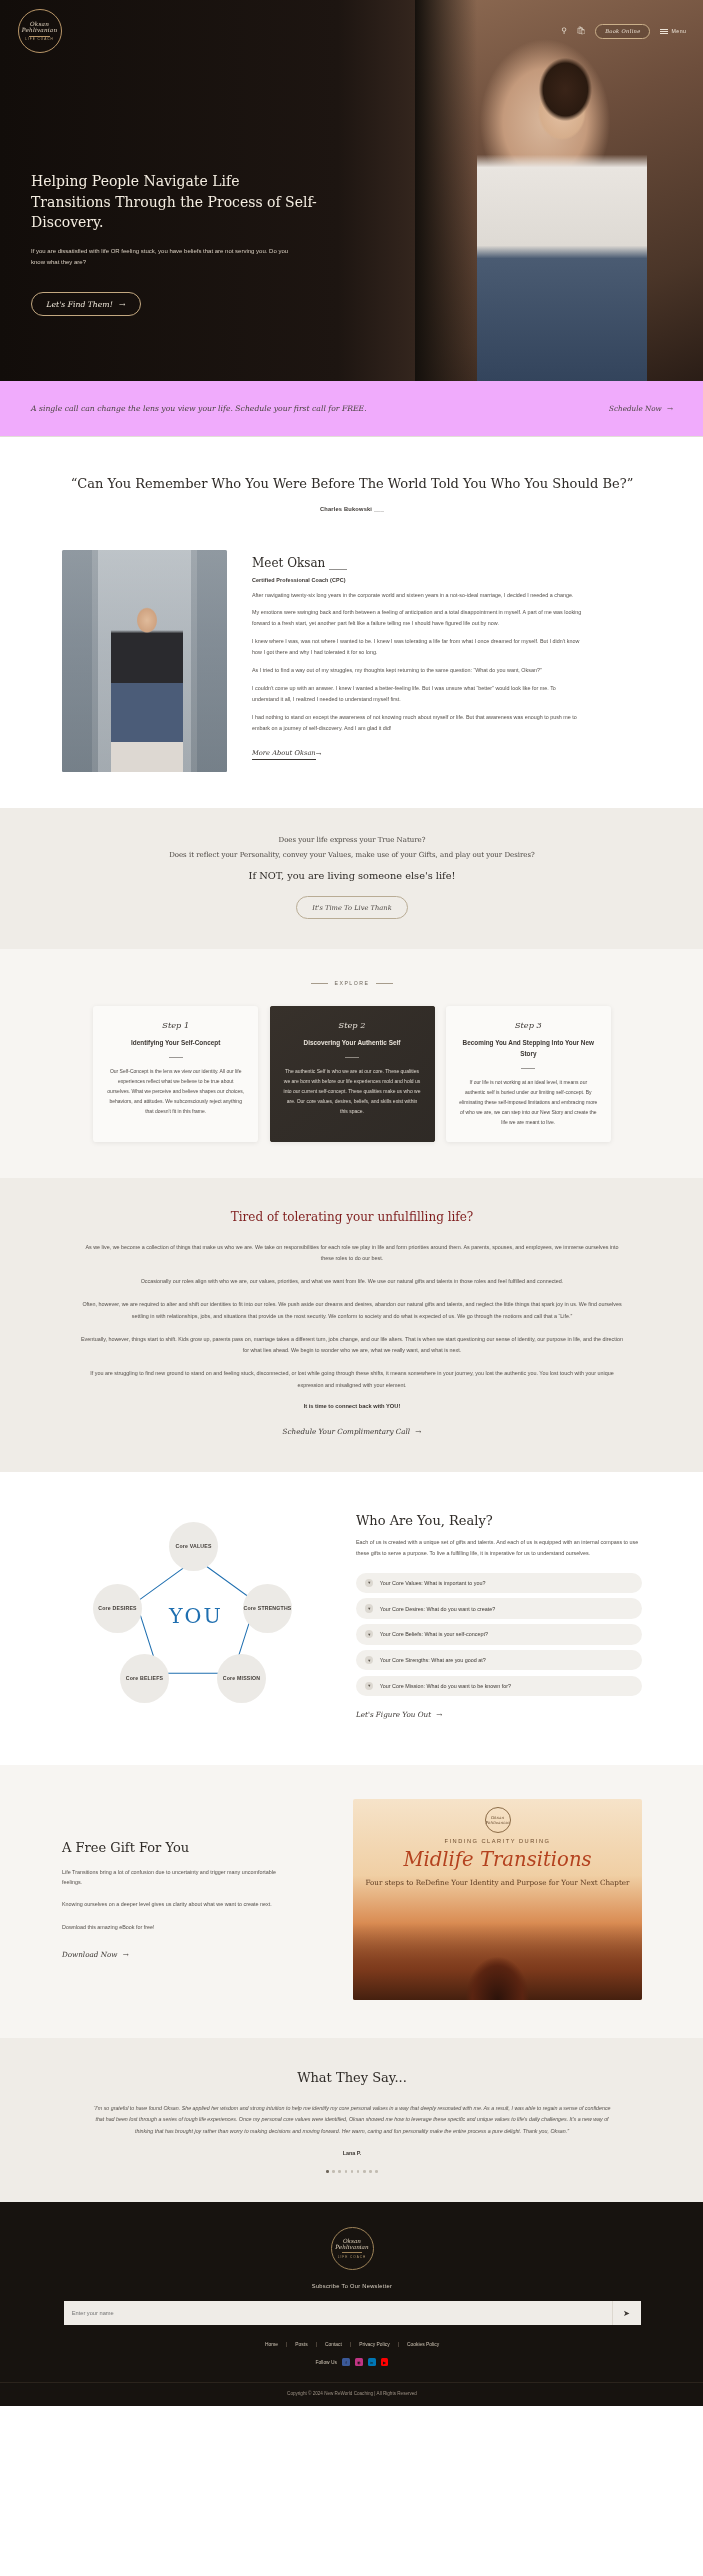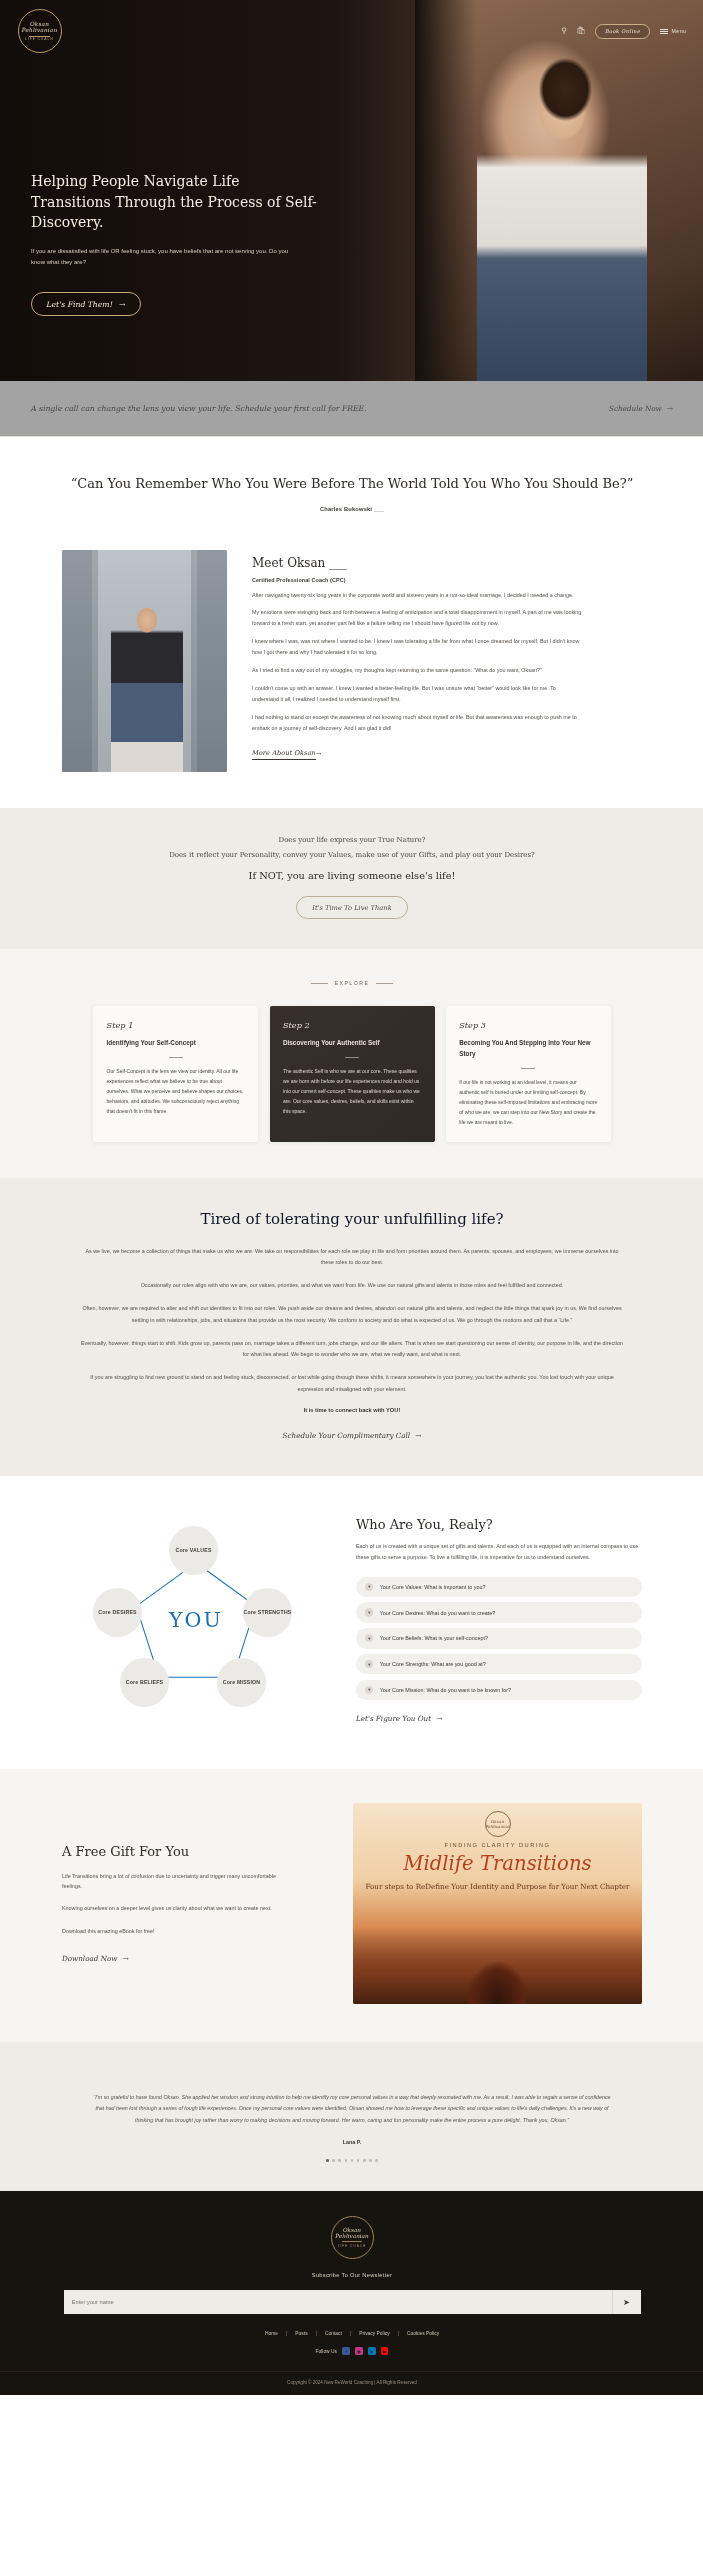--- a/index.html
+++ b/index.html
@@ -71,21 +71,21 @@
   }
   .hero-copy p { margin-top: 13.4px; font-size: 6px; line-height: 1.95; color: #d9cfc1; max-width: 268px;}
   .hero-cta {
     margin-top: 23px; display:inline-flex; align-items:center; gap: 6.2px;
     border:0.5px solid #c3a880; border-radius: 13.4px; padding: 6.7px 14.4px;
     color:#f3ebdd; font-family:"DejaVu Serif", serif; font-style: italic; font-size: 7.7px; cursor:pointer;
   }
 
   
   .strip {
-    background:#a3a3a3; padding: 20.6px 31px; display:flex; align-items:center; justify-content:space-between;
+    background:#f0abfc; padding: 20.6px 31px; display:flex; align-items:center; justify-content:space-between;
     border-bottom:0.5px solid #e2ded7;
   }
   .strip p { font-family:"DejaVu Serif", serif; font-style:italic; font-size: 7.7px; line-height:1.8; color:#4a4540; }
   .strip .link { display:flex; align-items:center; gap:5.2px; font-family:"DejaVu Serif", serif; font-style:italic; font-size:7.2px; color:#4a4540; cursor:pointer;}
 
   
   .quote { background:#fff; padding: 37px 0 29px; text-align:center; }
   .quote h2 { font-family:"DejaVu Serif", serif; font-size: 13px; line-height:1.6; color:#2f2b27; font-weight:400;}
   .quote .author { margin-top: 11.3px; font-size: 5.7px; font-weight:bold; letter-spacing:0.2px; color:#3b3632; }
 
@@ -121,35 +121,35 @@
     border:0.5px solid #b9ac95; border-radius: 12.4px; padding: 6.2px 15.5px;
     font-family:"DejaVu Serif", serif; font-style:italic; font-size: 6.7px; color:#4b4641; cursor:pointer;
   }
 
   
   .explore { background:#f7f5f2; padding: 31px 0 36px; text-align:center; }
   .eyebrow { font-size: 5.2px; letter-spacing: 1.5px; color:#6b6459; display:flex; align-items:center; justify-content:center; gap:6.2px;}
   .eyebrow .dash { width: 17.5px; height:0.5px; background:#a79c8c; display:inline-block; }
   .explore h2 { margin-top: 8.2px; font-family:"DejaVu Serif", serif; font-size: 13.4px; font-weight:400; color:#2f2b27;}
   .cards { margin-top: 20.6px; display:flex; gap: 11.3px; justify-content:center; }
-  .card { width: 165px; border-radius: 3.1px; padding: 13.4px 13.4px 15.5px; text-align:left; box-shadow: 0 1px 5.2px rgba(0,0,0,.08); }
+  .card { width: 165px; border-radius: 3.1px; padding: 13.4px 13.4px 15.5px; text-align:center; box-shadow: 0 1px 5.2px rgba(0,0,0,.08); }
   .card.light { background:#fbfaf8; color:#3b3632; }
   .card.dark  { background:#2e2a26; color:#e9e3da; position:relative; overflow:hidden;}
   .card.dark .overlay { position:absolute; inset:0; background:
       linear-gradient(180deg, rgba(46,42,38,.86), rgba(46,42,38,.92)),
       linear-gradient(120deg,#6e5a48,#3b2f26); z-index:0;}
   .card.dark > * { position:relative; z-index:1; }
   .card .step-label { font-family:"DejaVu Serif", serif; font-style:italic; font-size: 8.2px; }
   .card h4 { margin-top: 8.2px; font-size: 6.4px; font-weight:bold; line-height:1.7; }
   .card .hr { width: 14.4px; height:0.5px; background:currentColor; opacity:.5; margin: 8.2px auto; }
   .card p { font-size: 5px; line-height: 2.0; opacity:.92; }
 
   
   .tolerate { background:#efece7; padding: 32px 0 36px; text-align:center; }
-  .tolerate h2 { font-family:"DejaVu Serif", serif; font-size: 15px; font-weight:400; color:#0f172a;}
+  .tolerate h2 { font-family:"DejaVu Serif", serif; font-size: 12px; font-weight:400; color:#7f1d1d;}
   .tolerate .body { max-width: 546px; margin: 17.5px auto 0; }
   .tolerate .body p { font-size: 5.4px; line-height: 2.15; color:#544f4a; margin-bottom: 11.3px; text-align:center;}
   .tolerate .closing { font-size: 5.7px; font-weight:bold; color:#3b3632; margin-top: 5.2px;}
   .tolerate .cta { margin-top: 18.5px; display:inline-flex; align-items:center; gap:5.2px;
     font-family:"DejaVu Serif", serif; font-style:italic; font-size: 7.2px; color:#3b3632; cursor:pointer;}
 
   
   .whoru { display:flex; gap: 26px; padding: 36px 62px 41px; align-items:center; background:#fff;}
   .pent-wrap { width: 268px; flex:none; display:flex; align-items:center; justify-content:center; position:relative; height: 216px;}
   .bubble {
@@ -417,20 +417,21 @@
   <div class="ebook">
     <div class="badge">Oksan Pehlivanian</div>
     <div class="k1">FINDING CLARITY DURING</div>
     <div class="k2">Midlife Transitions</div>
     <div class="k3">Four steps to ReDefine Your Identity and Purpose for Your Next Chapter</div>
     <div class="silhouette"></div>
   </div>
 </section>
 
 <section class="testi">
+  <h2>What They Say...</h2>
   <div class="quote-body">“I'm so grateful to have found Oksan. She applied her wisdom and strong intuition to help me identify my core personal values in a way that deeply resonated with me. As a result, I was able to regain a sense of confidence that had been lost through a series of tough life experiences. Once my personal core values were identified, Oksan showed me how to leverage these specific and unique values to life's daily challenges. It's a new way of thinking that has brought joy rather than worry to making decisions and moving forward. Her warm, caring and fun personality make the entire process a pure delight. Thank you, Oksan.”</div>
   <div class="name">Lana P.</div>
   <div class="dots">
     <i class="on"></i>
     <i></i>
     <i></i>
     <i></i>
     <i></i>
     <i></i>
     <i></i>

